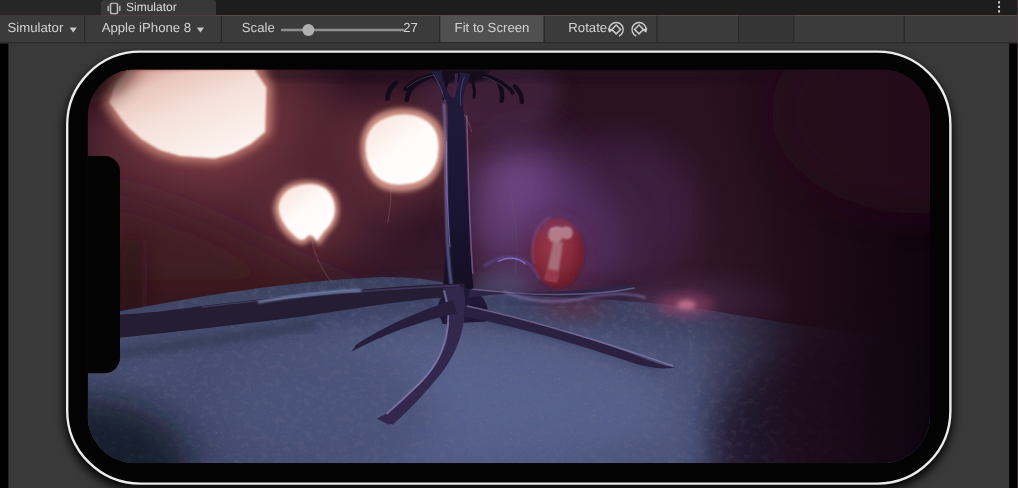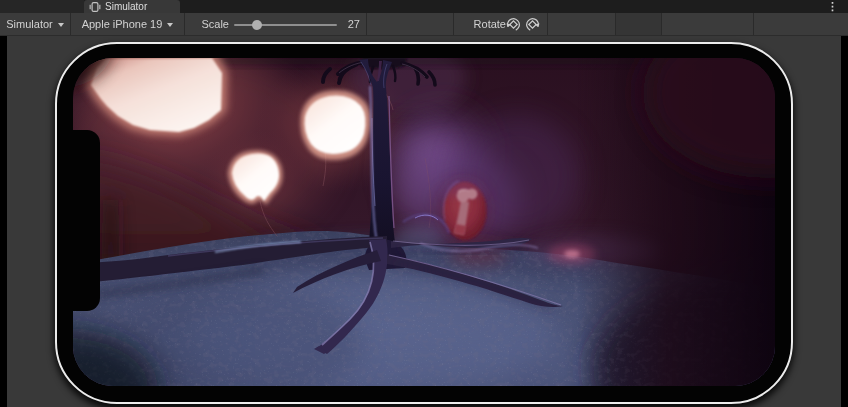--- a/index.html
+++ b/index.html
@@ -22,21 +22,21 @@
              border-bottom:1px solid #2c2c2c; font-size:11px; color:#d2d2d2; }
   .tbtn { position:absolute; top:0; height:22px; display:flex; align-items:center; justify-content:center;
           white-space:nowrap; }
   .sep { position:absolute; top:0; width:1px; height:22px; background:#2a2a2a; }
   .drop-arrow { width:0; height:0; border-left:3.5px solid transparent; border-right:3.5px solid transparent;
                 border-top:4px solid #c8c8c8; margin-left:5px; margin-top:2px; }
   .fit { background:#505050; }
   .gapzone { position:absolute; top:0; height:22px; background:#353535; }
   .slider-track { position:absolute; top:10.5px; left:234px; width:103px; height:2px; background:#8f8f8f; border-radius:1px; }
   .slider-handle { position:absolute; top:-4px; width:10px; height:10px; border-radius:50%; background:#b0b0b0; }
-  .scale-value { position:absolute; left:336px; width:24px; top:0; height:22px; text-align:right;
+  .scale-value { position:absolute; left:336px; width:24px; top:0; height:22px; 
                  line-height:22px; }
   .rot-icon { width:17px; height:17px; }
 
   
   .gamearea { position:absolute; left:0; top:36px; width:848px; height:371px; background:#000; }
   .gamecanvas { position:absolute; left:7px; top:0; width:834px; height:371px; background:#393939; }
 
   
   .phone { position:absolute; left:55px; top:6px; width:738px; height:362px; background:#030303;
            border:2px solid #ececec; border-radius:62px;
@@ -65,34 +65,37 @@
     <div class="kebab">⋮</div>
   </div>
 
   <div class="toolbar">
     <div class="tbtn" style="left:0;width:70px;">
       <span>Simulator</span>
       <span class="drop-arrow"></span>
     </div>
     <div class="sep" style="left:70px;"></div>
     <div class="tbtn" style="left:71px;width:113px;">
-      <span>Apple iPhone 19</span>
+      <span>Apple iPhone 8</span>
       <span class="drop-arrow"></span>
     </div>
     <div class="sep" style="left:184px;"></div>
 
     <div class="tbtn" style="left:195px;width:34px;justify-content:flex-end;">
       <span>Scale</span>
     </div>
     <div class="slider-track">
       <div class="slider-handle" style="left:18px;"></div>
     </div>
     <div class="scale-value">27</div>
 
     <div class="sep" style="left:366px;"></div>
+    <div class="tbtn fit" style="left:367px;width:86px;">
+      <span>Fit to Screen</span>
+    </div>
     <div class="sep" style="left:453px;"></div>
 
     <div class="tbtn" style="left:458px;width:48px;justify-content:flex-end;padding-left:5px;">
       <span>Rotate</span>
     </div>
     <svg class="rot-icon" style="position:absolute;left:505px;top:3px;" viewBox="0 0 15 15">
       <rect x="5.2" y="5.2" width="4.6" height="4.6" fill="none" stroke="#cccccc" stroke-width="1.1" transform="rotate(45 7.5 7.5)"></rect>
       <path d="M2.6,9.5 A5.2,5.2 0 1 1 9.5,12.4" fill="none" stroke="#cccccc" stroke-width="1.1"></path>
       <path d="M1.2,6.6 L2.7,9.8 L5.4,7.6 Z" fill="#cccccc"></path>
     </svg>

